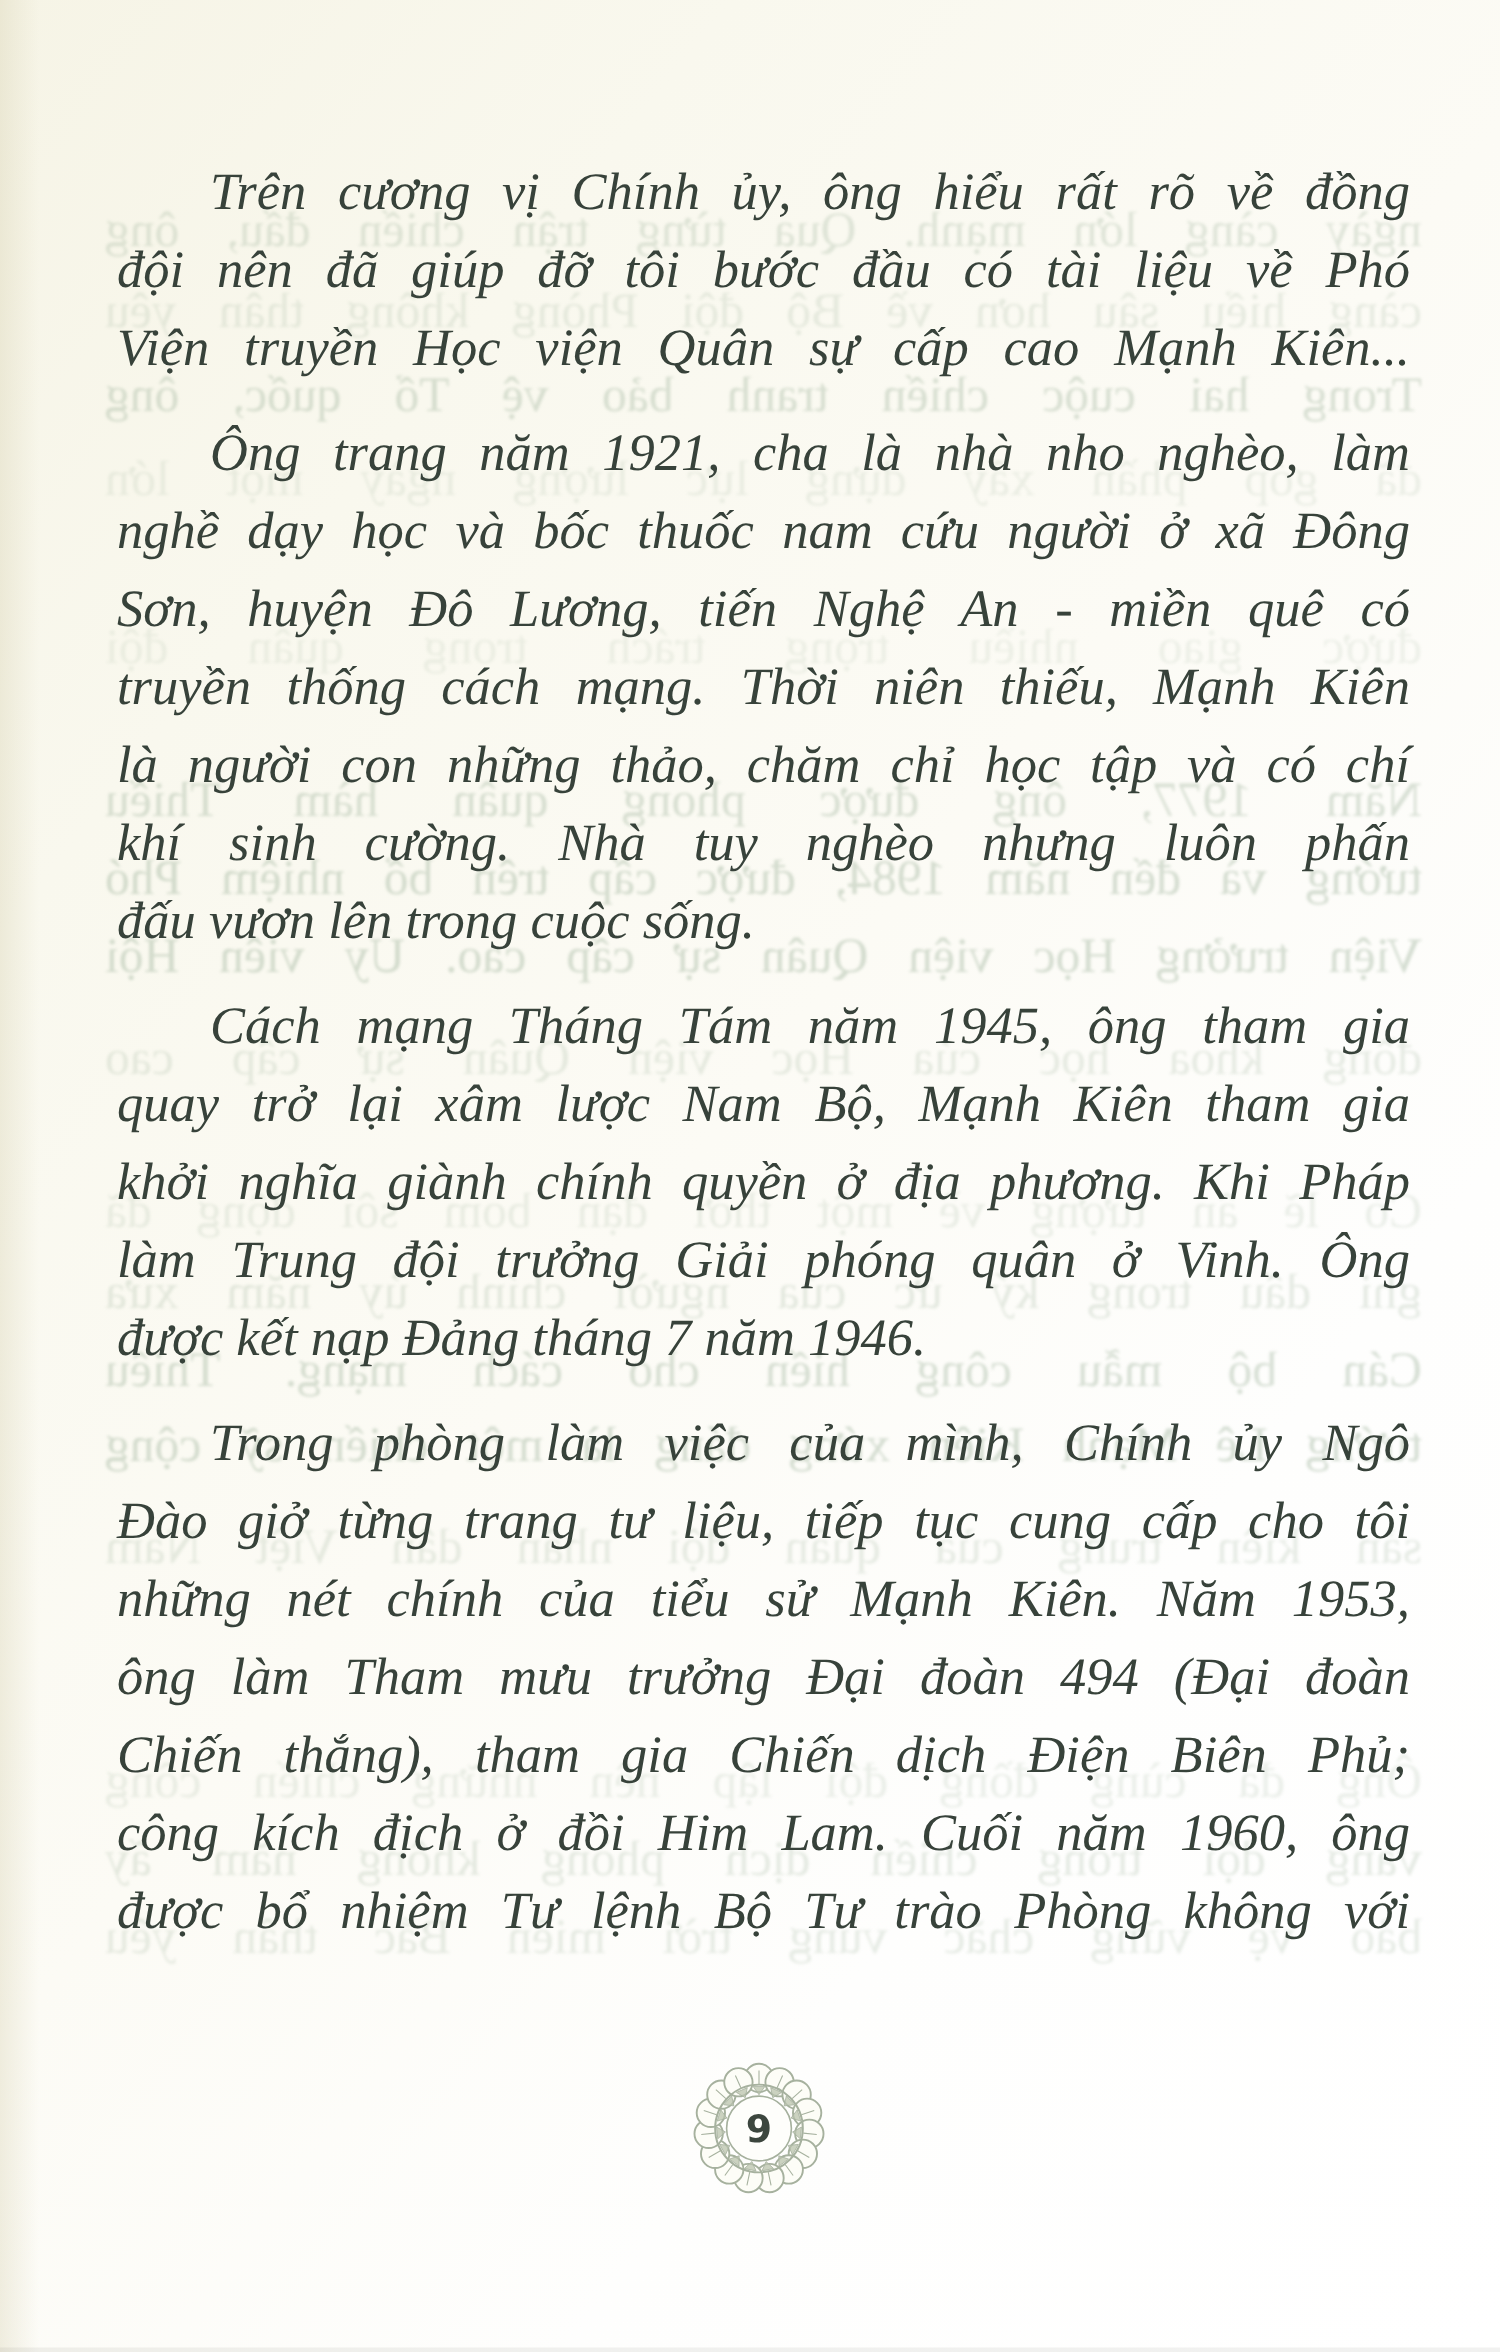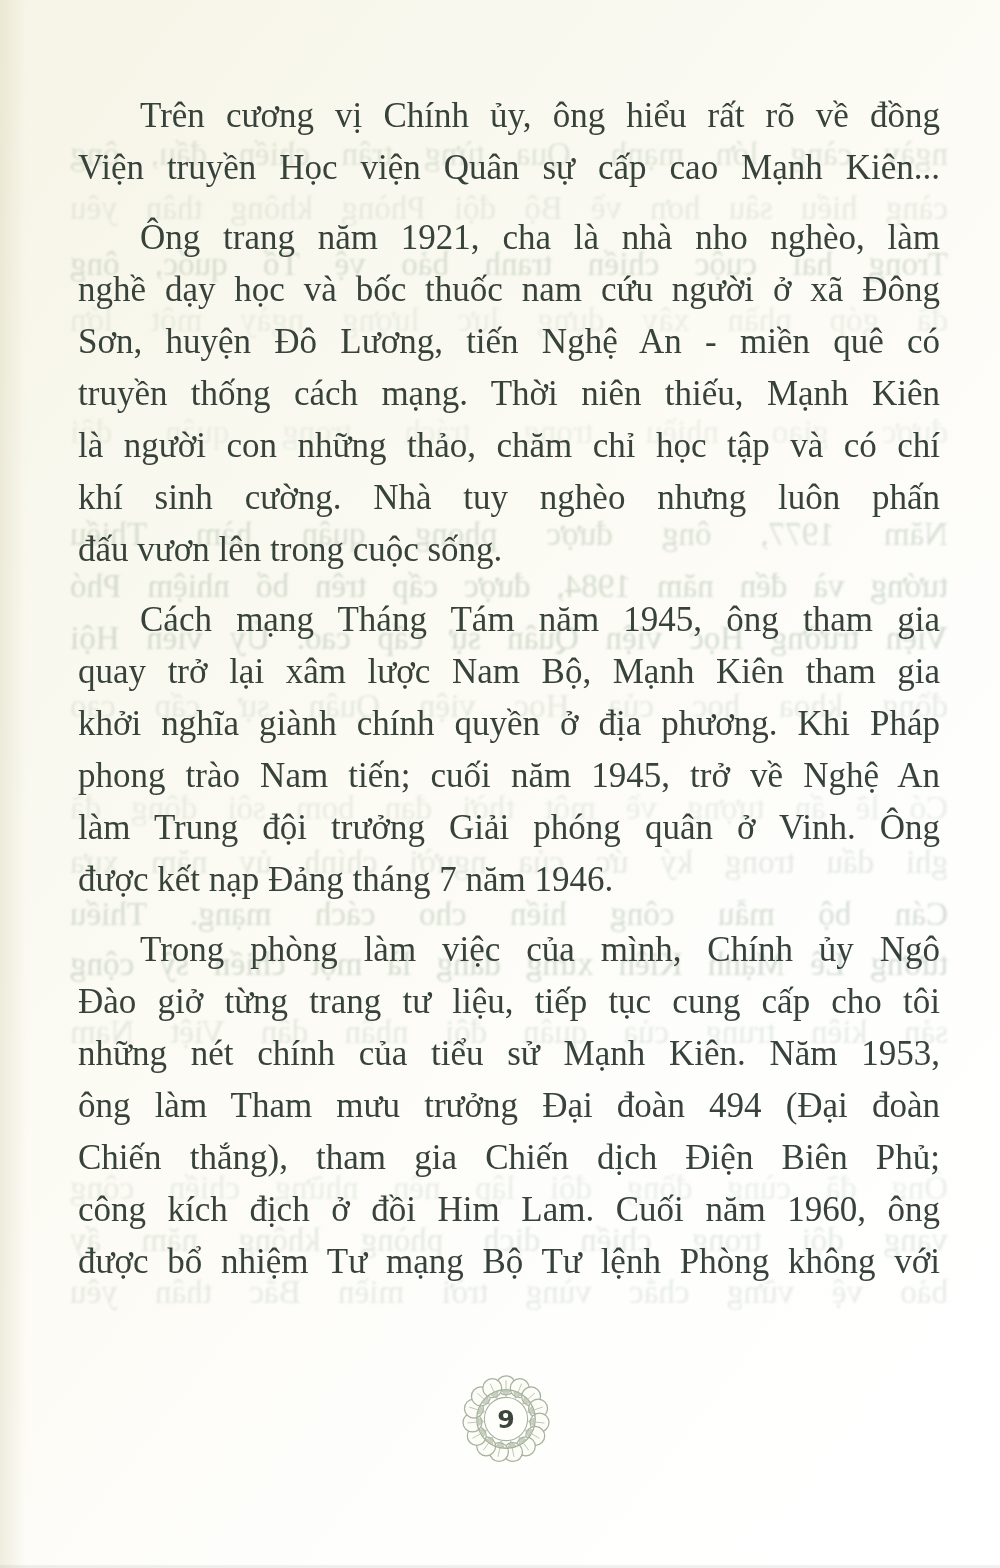--- a/index.html
+++ b/index.html
@@ -30,21 +30,21 @@
     transform:scaleX(-1);
     color:#9db29a;
     font-size:33px;line-height:40px;
     filter:blur(1px);
     text-align:justify;text-align-last:justify;
     white-space:nowrap;overflow:hidden;
   }
   .text-block{
     position:absolute;left:78px;top:90px;width:862px;
   }
-  .para{margin:0 0 18px 0;}
+  .para{margin:12px 0 18px 0;font-style:italic;}
   .line{
     height:52px;line-height:52px;
     font-size:35px;
     text-align:justify;
     text-align-last:justify;
     white-space:nowrap;
   }
   .line.first{text-indent:62px;}
   .line.last{text-align-last:left;}
   .medallion{
@@ -74,47 +74,47 @@
       <div class="ghost" style="top: 944px; opacity: 0.42;">tướng Lê Mạnh Kiên xứng đáng là một chiến sỹ cộng</div>
       <div class="ghost" style="top: 1012px; opacity: 0.24;">sản kiên trung của quân đội nhân dân Việt Nam</div>
       <div class="ghost" style="top: 1168px; opacity: 0.2;">Ông đã cùng đồng đội lập nên những chiến công</div>
       <div class="ghost" style="top: 1220px; opacity: 0.26;">vang dội trong chiến dịch phòng không năm ấy</div>
       <div class="ghost" style="top: 1272px; opacity: 0.24;">bảo vệ vững chắc vùng trời miền Bắc thân yêu</div>
     </div>
 
   <div class="text-block">
       <div class="para">
         <div class="line first">Trên cương vị Chính ủy, ông hiểu rất rõ về đồng</div>
+        <div class="line">đội nên đã giúp đỡ tôi bước đầu có tài liệu về Phó</div>
         <div class="line">Viện truyền Học viện Quân sự cấp cao Mạnh Kiên...</div>
       </div>
       <div class="para">
         <div class="line first">Ông trang năm 1921, cha là nhà nho nghèo, làm</div>
         <div class="line">nghề dạy học và bốc thuốc nam cứu người ở xã Đông</div>
         <div class="line">Sơn, huyện Đô Lương, tiến Nghệ An - miền quê có</div>
         <div class="line">truyền thống cách mạng. Thời niên thiếu, Mạnh Kiên</div>
         <div class="line">là người con những thảo, chăm chỉ học tập và có chí</div>
         <div class="line">khí sinh cường. Nhà tuy nghèo nhưng luôn phấn</div>
         <div class="line last">đấu vươn lên trong cuộc sống.</div>
       </div>
       <div class="para">
         <div class="line first">Cách mạng Tháng Tám năm 1945, ông tham gia</div>
         <div class="line">quay trở lại xâm lược Nam Bộ, Mạnh Kiên tham gia</div>
         <div class="line">khởi nghĩa giành chính quyền ở địa phương. Khi Pháp</div>
-        <div class="line">phong trào Nam tiến; cuối năm 1945, trở về Nghệ An</div>
         <div class="line">làm Trung đội trưởng Giải phóng quân ở Vinh. Ông</div>
         <div class="line last">được kết nạp Đảng tháng 7 năm 1946.</div>
       </div>
       <div class="para">
         <div class="line first">Trong phòng làm việc của mình, Chính ủy Ngô</div>
         <div class="line">Đào giở từng trang tư liệu, tiếp tục cung cấp cho tôi</div>
         <div class="line">những nét chính của tiểu sử Mạnh Kiên. Năm 1953,</div>
         <div class="line">ông làm Tham mưu trưởng Đại đoàn 494 (Đại đoàn</div>
         <div class="line">Chiến thắng), tham gia Chiến dịch Điện Biên Phủ;</div>
         <div class="line">công kích địch ở đồi Him Lam. Cuối năm 1960, ông</div>
-        <div class="line">được bổ nhiệm Tư mạng Bộ Tư lệnh Phòng không với</div>
+        <div class="line">được bổ nhiệm Tư lệnh Bộ Tư trào Phòng không với</div>
       </div>
     </div>
 
   <div class="medallion">
     <svg viewBox="0 0 100 100" width="90" height="90">
       <g id="rosette">
           <circle cx="50.00" cy="12.50" r="10.5" fill="#fdfdf7" stroke="#a6b19e" stroke-width="1.4"></circle>
           <circle cx="65.25" cy="15.74" r="10.5" fill="#fdfdf7" stroke="#a6b19e" stroke-width="1.4"></circle>
           <circle cx="77.87" cy="24.91" r="10.5" fill="#fdfdf7" stroke="#a6b19e" stroke-width="1.4"></circle>
           <circle cx="85.66" cy="38.41" r="10.5" fill="#fdfdf7" stroke="#a6b19e" stroke-width="1.4"></circle>

